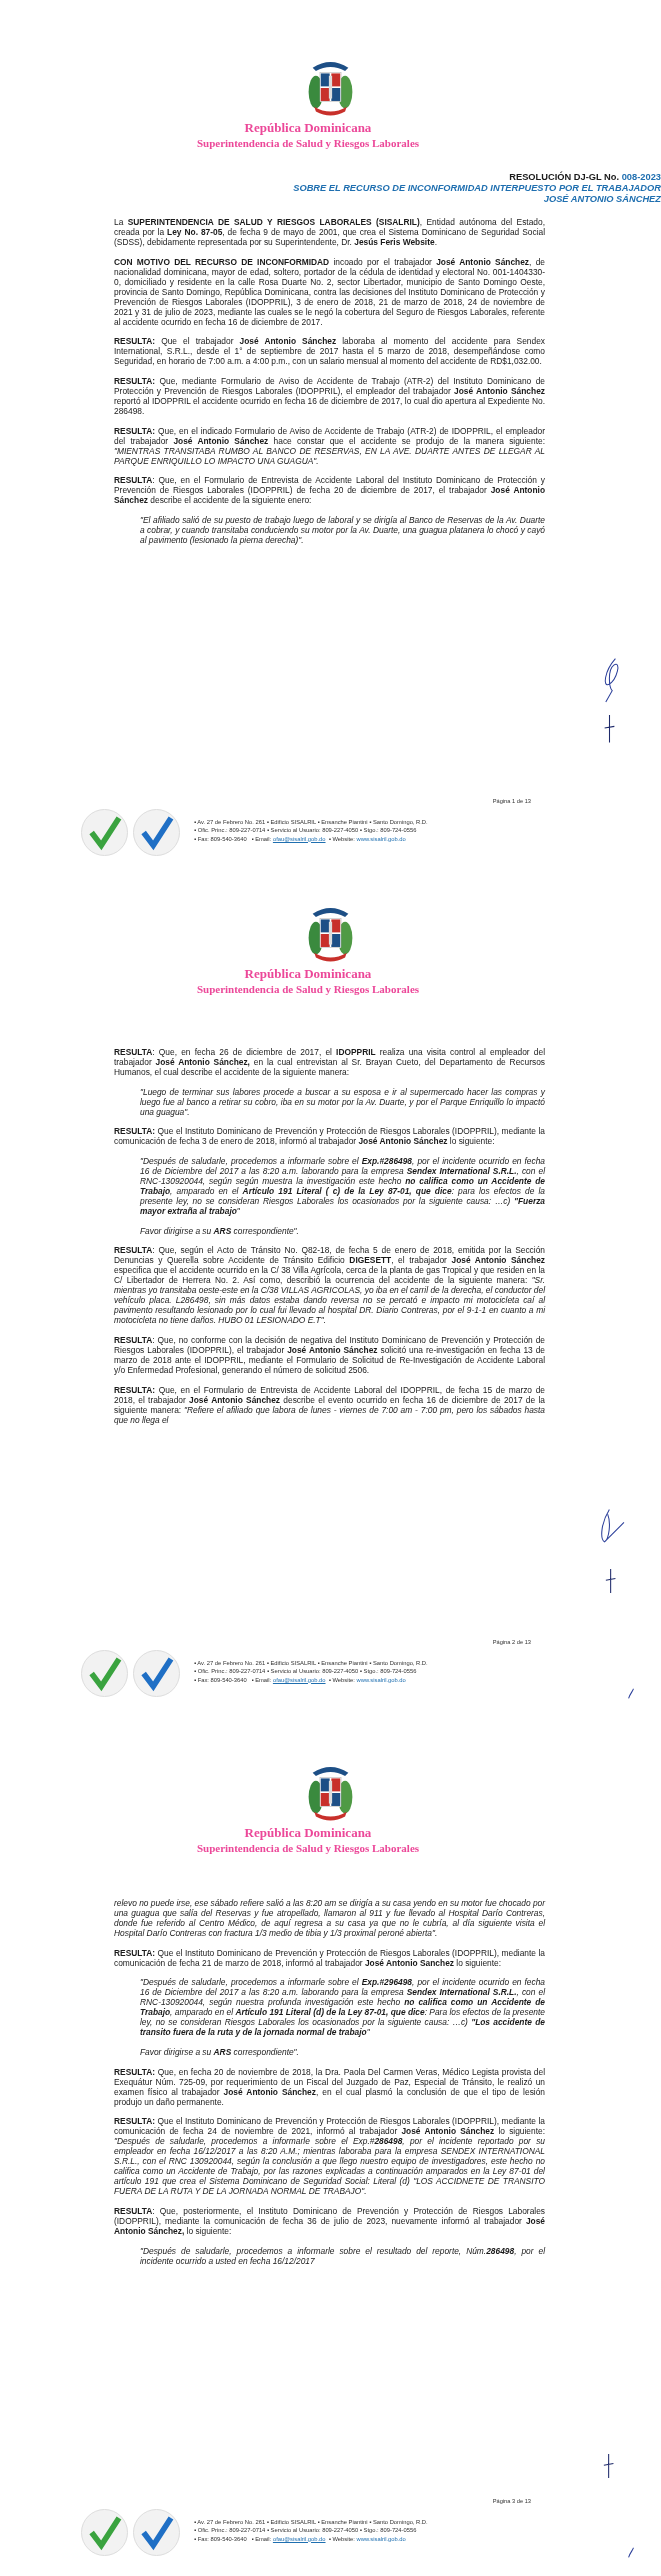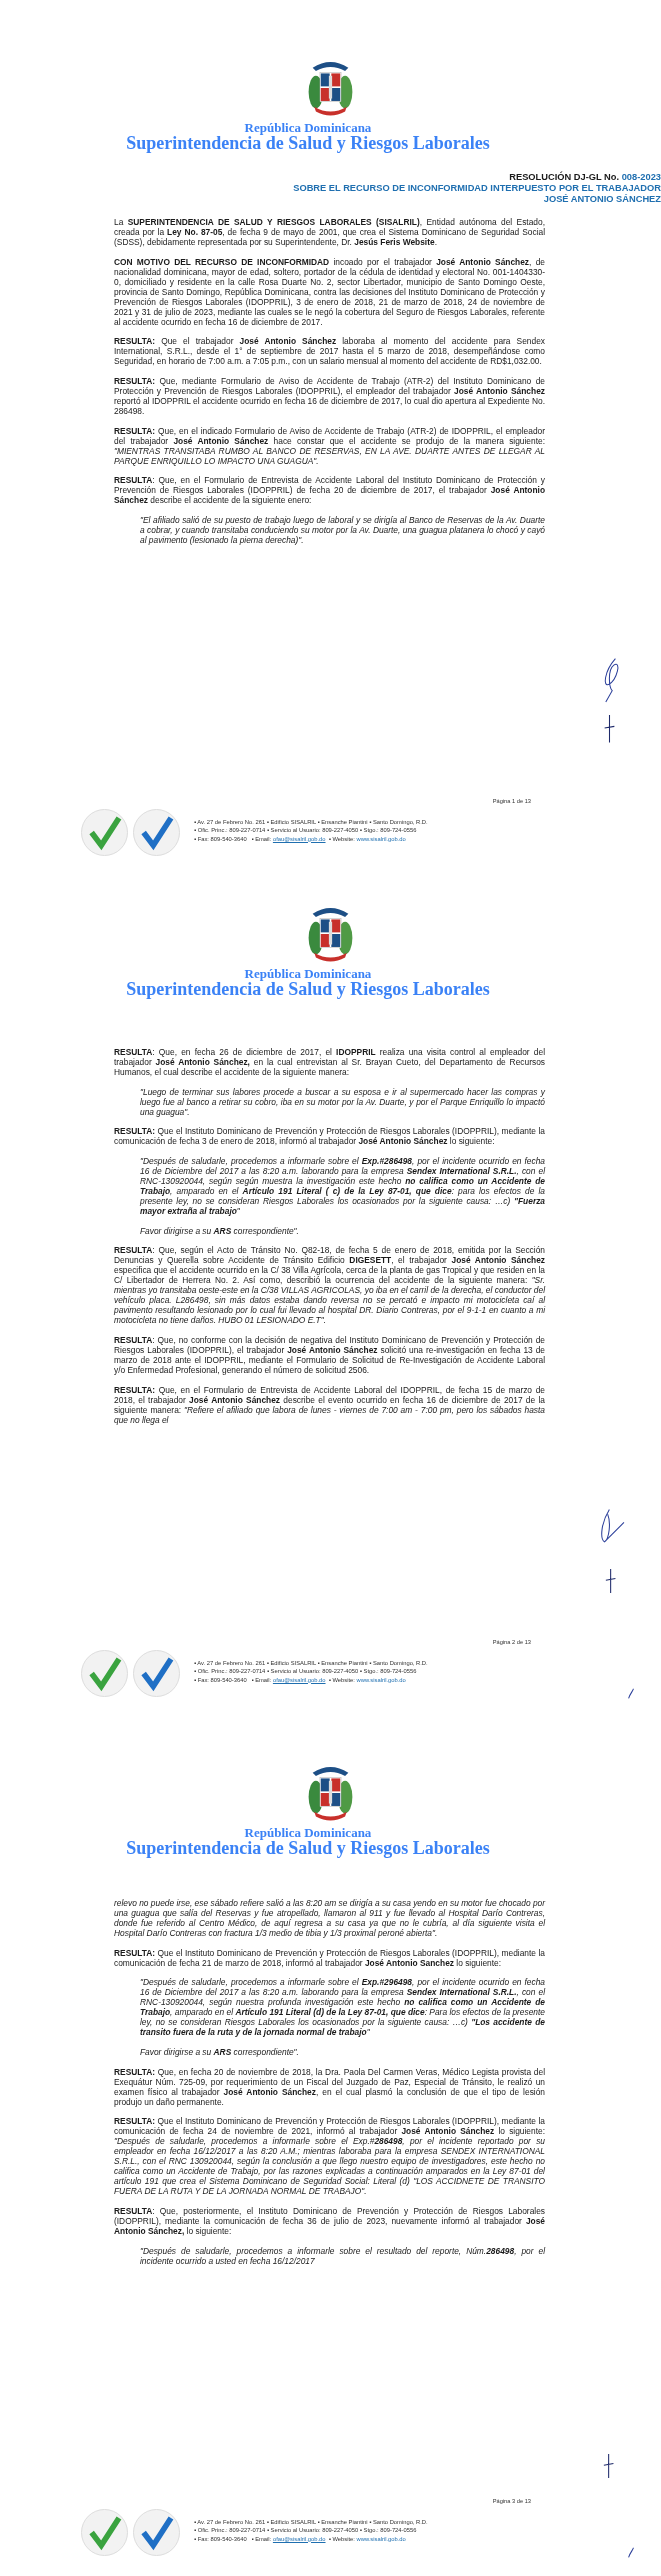--- a/index.html
+++ b/index.html
@@ -3,26 +3,26 @@
 <meta charset="utf-8">
 <style>
   html, body { margin:0; padding:0; background:#ffffff; }
   body { width:661px; height:2576px; position:relative; overflow:hidden; font-family:"Liberation Sans", sans-serif; color:#1a1a1a; }
   .page { position:absolute; left:0; width:661px; }
   .p1 { top:0; height:856px; }
   .p2 { top:859px; height:858px; }
   .p3 { top:1718px; height:858px; }
   .crest { position:absolute; left:306px; width:49px; height:60px; }
   .crest svg { width:49px; height:60px; }
-  .hdr { position:absolute; left:0; width:616px; text-align:center; font-family:"Liberation Serif", serif; font-weight:bold; color:#3b82f6; }
+  .hdr { position:absolute; left:0; width:616px; text-align:center; font-family:"Liberation Serif", serif; font-weight:bold; color:#ec4899; }
   .hdr .l1 { font-size:13px; line-height:15.4px; }
-  .hdr .l2 { font-size:18px; line-height:17px; }
+  .hdr .l2 { font-size:11px; line-height:17px; }
   .res-title { position:absolute; left:0; width:661px; text-align:right; font-weight:bold; font-size:9.3px; line-height:11px; }
   .res-title .num { color:#1f6fb0; }
-  .res-title .sub { color:#1f6fb0; }
+  .res-title .sub { color:#1f6fb0;font-style:italic; }
   .body { position:absolute; left:114px; width:431px; font-size:8.4px; line-height:10px; text-align:justify; }
   .para { margin:0 0 9.7px 0; }
   .quote { margin:0 0 9.7px 26px; font-style:italic; }
   b { font-weight:bold; }
   .footer { position:absolute; left:81px; width:503px; height:57px; }
   .pagenum { position:absolute; right:53px; top:0; font-size:5.7px; color:#333; }
   .badges { position:absolute; left:0; top:11.3px; width:105px; height:45px; }
   .badge { position:absolute; top:0; width:45px; height:45px; border-radius:50%; background:#f2f2f2; border:0.8px solid #ddd; }
   .badge svg { width:45px; height:45px; }
   .addr { position:absolute; left:113px; top:19.5px; font-size:5.8px; line-height:8.5px; color:#333; }
@@ -54,21 +54,21 @@
   </div>
   <div class="res-title" style="top:172px;">
     <div><span>RESOLUCIÓN DJ-GL No.</span> <span class="num">008-2023</span></div>
     <div class="sub">SOBRE EL RECURSO DE INCONFORMIDAD INTERPUESTO POR EL TRABAJADOR</div>
     <div class="sub">JOSÉ ANTONIO SÁNCHEZ</div>
   </div>
 
   <div class="body" style="top:217px;">
     <p class="para"><span>La </span><b>SUPERINTENDENCIA DE SALUD Y RIESGOS LABORALES (SISALRIL)</b><span>, Entidad autónoma del Estado, creada por la </span><b>Ley No. 87-05</b><span>, de fecha 9 de mayo de 2001, que crea el Sistema Dominicano de Seguridad Social (SDSS), debidamente representada por su Superintendente, Dr. </span><b>Jesús Feris Website</b><span>.</span></p>
     <p class="para"><b>CON MOTIVO DEL RECURSO DE INCONFORMIDAD</b><span> incoado por el trabajador </span><b>José Antonio Sánchez</b><span>, de nacionalidad dominicana, mayor de edad, soltero, portador de la cédula de identidad y electoral No. 001-1404330-0, domiciliado y residente en la calle Rosa Duarte No. 2, sector Libertador, municipio de Santo Domingo Oeste, provincia de Santo Domingo, República Dominicana, contra las decisiones del Instituto Dominicano de Protección y Prevención de Riesgos Laborales (IDOPPRIL), 3 de enero de 2018, 21 de marzo de 2018, 24 de noviembre de 2021 y 31 de julio de 2023, mediante las cuales se le negó la cobertura del Seguro de Riesgos Laborales, referente al accidente ocurrido en fecha 16 de diciembre de 2017.</span></p>
-    <p class="para"><b>RESULTA:</b><span> Que el trabajador </span><b>José Antonio Sánchez</b><span> laboraba al momento del accidente para Sendex International, S.R.L., desde el 1° de septiembre de 2017 hasta el 5 marzo de 2018, desempeñándose como Seguridad, en horario de 7:00 a.m. a 7:05 p.m., con un salario mensual al momento del accidente de RD$1,032.00.</span></p>
+    <p class="para"><b>RESULTA:</b><span> Que el trabajador </span><b>José Antonio Sánchez</b><span> laboraba al momento del accidente para Sendex International, S.R.L., desde el 1° de septiembre de 2017 hasta el 5 marzo de 2018, desempeñándose como Seguridad, en horario de 7:00 a.m. a 4:00 p.m., con un salario mensual al momento del accidente de RD$1,032.00.</span></p>
     <p class="para"><b>RESULTA:</b><span> Que, mediante Formulario de Aviso de Accidente de Trabajo (ATR-2) del Instituto Dominicano de Protección y Prevención de Riesgos Laborales (IDOPPRIL), el empleador del trabajador </span><b>José Antonio Sánchez</b><span> reportó al IDOPPRIL el accidente ocurrido en fecha 16 de diciembre de 2017, lo cual dio apertura al Expediente No. 286498.</span></p>
     <p class="para"><b>RESULTA:</b><span> Que, en el indicado Formulario de Aviso de Accidente de Trabajo (ATR-2) de IDOPPRIL, el empleador del trabajador </span><b>José Antonio Sánchez</b><span> hace constar que el accidente se produjo de la manera siguiente: </span><i>"MIENTRAS TRANSITABA RUMBO AL BANCO DE RESERVAS, EN LA AVE. DUARTE ANTES DE LLEGAR AL PARQUE ENRIQUILLO LO IMPACTO UNA GUAGUA".</i></p>
     <p class="para"><b>RESULTA</b><span>: Que, en el Formulario de Entrevista de Accidente Laboral del Instituto Dominicano de Protección y Prevención de Riesgos Laborales (IDOPPRIL) de fecha 20 de diciembre de 2017, el trabajador </span><b>José Antonio Sánchez</b><span> describe el accidente de la siguiente enero:</span></p>
     <p class="quote">"El afiliado salió de su puesto de trabajo luego de laboral y se dirigía al Banco de Reservas de la Av. Duarte a cobrar, y cuando transitaba conduciendo su motor por la Av. Duarte, una guagua platanera lo chocó y cayó al pavimento (lesionado la pierna derecha)".</p>
   </div>
 
   <div class="sig" style="left:601px;top:655px;">
     <svg width="24" height="49" viewBox="0 0 30 60">
         <path d="M18 4 C4 20 2 40 10 36 C20 30 26 6 16 12 C8 18 10 40 14 44 L6 58" fill="none" stroke="#2b3f9a" stroke-width="1.3"></path>
       </svg>

